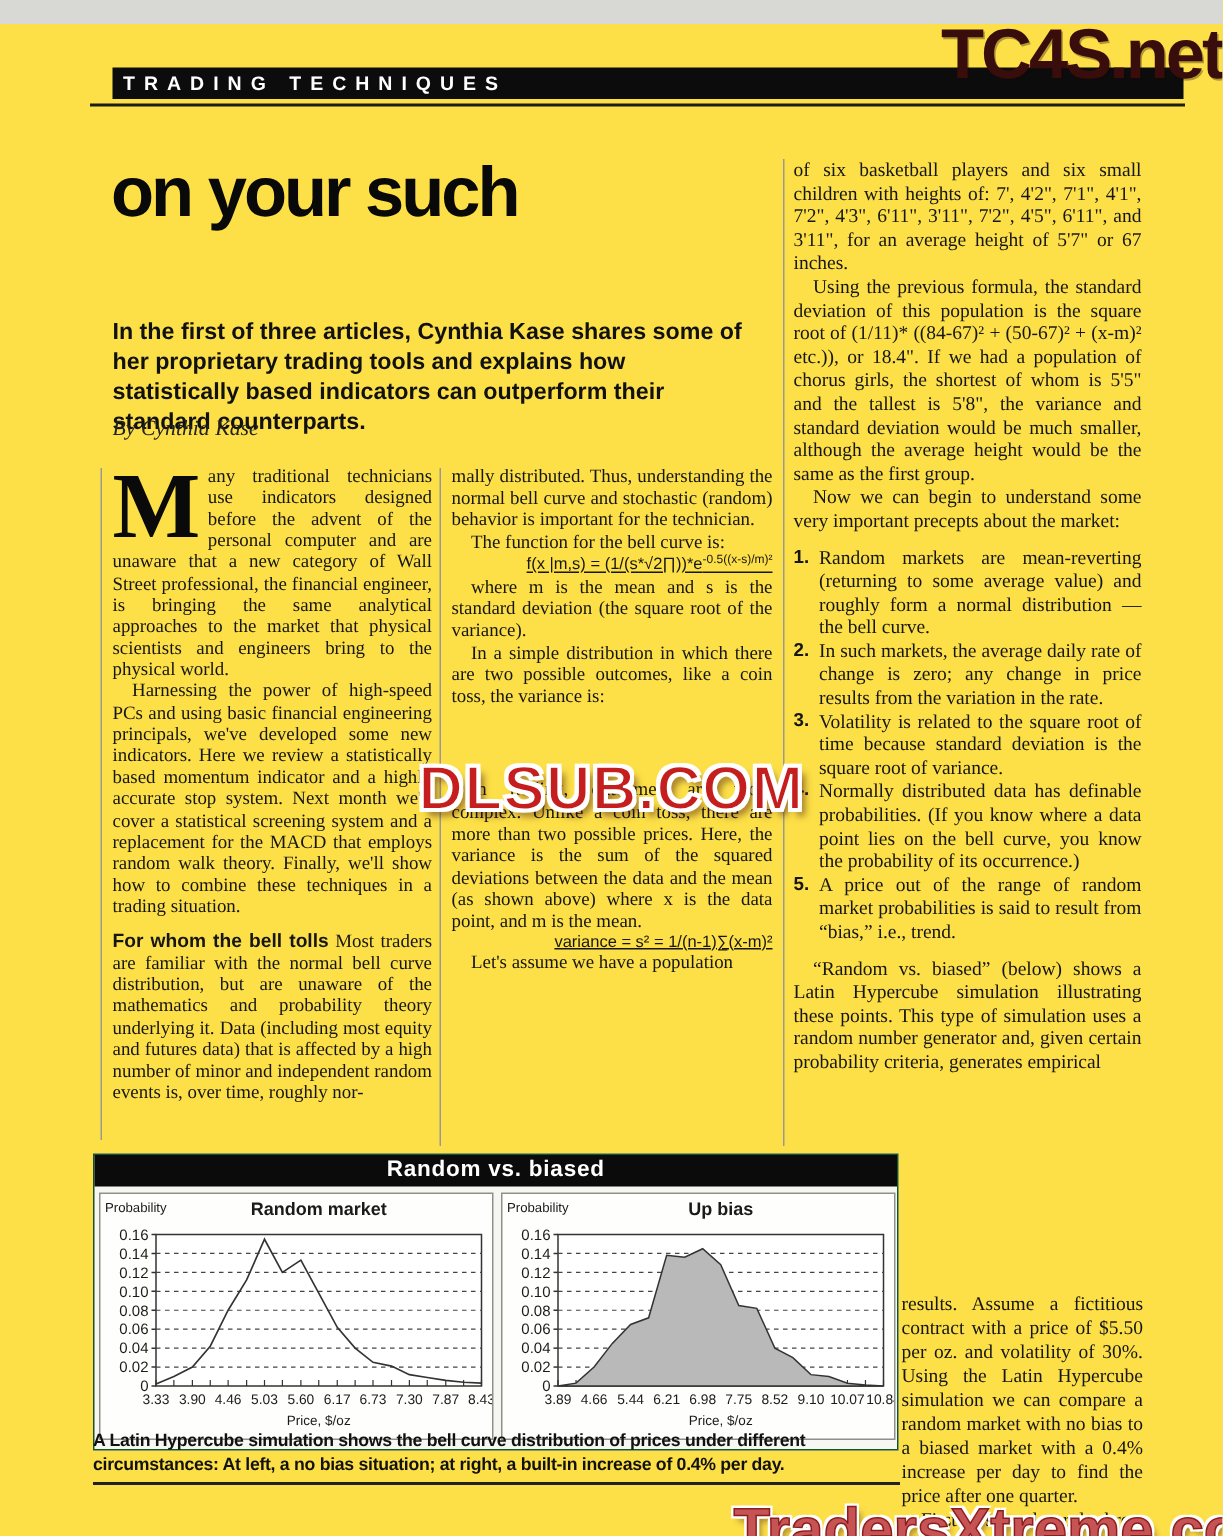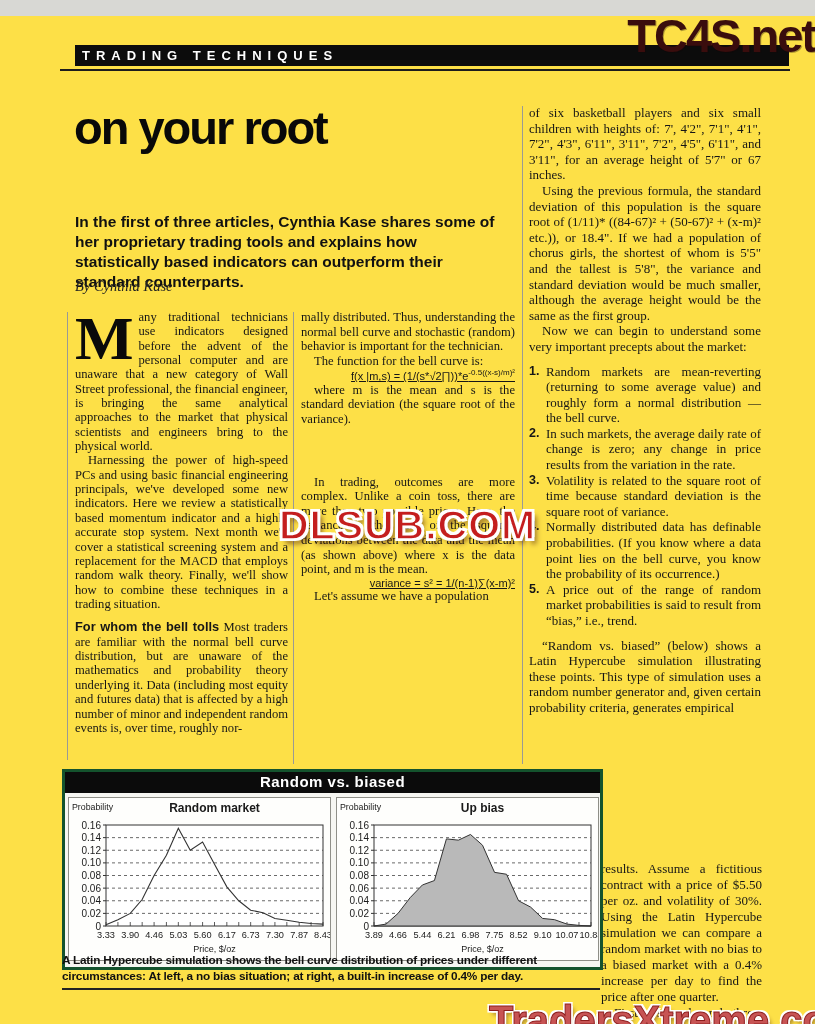--- a/index.html
+++ b/index.html
@@ -34,21 +34,21 @@
 
   
   .numitem{display:flex;margin:0;}
   .numitem b{font-family:"Liberation Sans",sans-serif;font-size:12.5px;width:17px;flex:0 0 17px;}
   .numitem span{flex:1;text-align:justify;}
 
   
   .vrule{position:absolute;width:1px;background:#9a9a94;}
 
   
-  #figure{position:absolute;left:62px;top:753px;width:535px;background:#f6f6f2;border:3px solid #14532d;}
+  #figure{position:absolute;left:62px;top:753px;width:535px;background:#f6f6f2;border:1px solid #14532d;}
   .fig-titlebar{background:#0b0b0b;color:#fff;text-align:center;font-family:"Liberation Sans",sans-serif;font-weight:bold;font-size:15px;height:21px;line-height:20px;letter-spacing:0.5px;}
   .panels{display:flex;gap:5px;padding:4px 3px 6px 3px;}
   .panel{background:#fefefc;border:1px solid #8f8f88;}
   .fig-caption{position:absolute;left:62px;top:937px;width:540px;font-family:"Liberation Sans",sans-serif;font-weight:bold;font-size:11.8px;line-height:1.35;letter-spacing:-0.2px;color:#111;}
   .caption-rule{position:absolute;left:62px;top:972px;width:538px;height:2px;background:#222;}
 
   
   .wm-mid{position:absolute;left:279px;top:486px;font-family:"Liberation Sans",sans-serif;font-weight:bold;font-size:41px;letter-spacing:1px;color:#c41e1e;-webkit-text-stroke:1.5px #fff;text-shadow:-2px -2px 0 #fff,2px -2px 0 #fff,-2px 2px 0 #fff,2px 2px 0 #fff,4px 5px 5px rgba(60,10,10,.5);z-index:20;}
   .wm-bottom{position:absolute;left:489px;top:982px;font-family:"Liberation Sans",sans-serif;font-weight:bold;font-size:40px;letter-spacing:0px;color:#c75454;-webkit-text-stroke:1px #8d1d1d;text-shadow:-2px -2px 0 #fff,2px -2px 0 #fff,-2px 2px 0 #fff,2px 2px 0 #fff,3px 4px 4px rgba(60,10,10,.45);z-index:20;}
 </style>
@@ -57,41 +57,42 @@
 
 <div id="page">
 
   <div class="section-bar">
     <span>TRADING TECHNIQUES</span>
   </div>
   <div class="header-rule"></div>
   <div class="wm-top">TC4S.net</div>
 
   <div class="headline">
-    <div>on your root</div>
+    <div>on your such</div>
   </div>
   <div class="deck">In the first of three articles, Cynthia Kase shares some of her proprietary trading tools and explains how statistically based indicators can outperform their standard counterparts.</div>
   <div class="byline">By Cynthia Kase</div>
 
   <div class="vrule" style="left:67px;top:296px;height:448px;"></div>
   <div class="vrule" style="left:293px;top:296px;height:452px;"></div>
   <div class="vrule" style="left:522px;top:90px;height:658px;"></div>
 
   <div id="col1" class="col">
     <p><span class="dropcap">M</span><span>any traditional technicians use indicators designed before the advent of the personal computer and are unaware that a new category of Wall Street professional, the financial engineer, is bringing the same analytical approaches to the market that physical scientists and engineers bring to the physical world.</span></p>
     <p class="indent">Harnessing the power of high-speed PCs and using basic financial engineering principals, we've developed some new indicators. Here we review a statistically based momentum indicator and a highly accurate stop system. Next month we'll cover a statistical screening system and a replacement for the MACD that employs random walk theory. Finally, we'll show how to combine these techniques in a trading situation.</p>
     <div class="gap"></div>
     <p><span class="runin">For whom the bell tolls</span> <span>Most traders are familiar with the normal bell curve distribution, but are unaware of the mathematics and probability theory underlying it. Data (including most equity and futures data) that is affected by a high number of minor and independent random events is, over time, roughly nor-</span></p>
   </div>
 
   <div id="col2" class="col">
     <p>mally distributed. Thus, understanding the normal bell curve and stochastic (random) behavior is important for the technician.</p>
     <p class="indent">The function for the bell curve is:</p>
     <p class="formula"><span>f(x |m,s) = (1/(s*√2∏))*e</span><sup>-0.5((x-s)/m)²</sup></p>
     <p class="indent">where m is the mean and s is the standard deviation (the square root of the variance).</p>
+    <p class="indent">In a simple distribution in which there are two possible outcomes, like a coin toss, the variance is:</p>
     <div class="wmgap"></div>
     <p class="indent">In trading, outcomes are more complex. Unlike a coin toss, there are more than two possible prices. Here, the variance is the sum of the squared deviations between the data and the mean (as shown above) where x is the data point, and m is the mean.</p>
     <p class="formula">variance = s² = 1/(n-1)∑(x-m)²</p>
     <p class="indent">Let's assume we have a population</p>
   </div>
 
   <div id="col3" class="col">
     <p>of six basketball players and six small children with heights of: 7', 4'2", 7'1", 4'1", 7'2", 4'3", 6'11", 3'11", 7'2", 4'5", 6'11", and 3'11", for an average height of 5'7" or 67 inches.</p>
     <p class="indent">Using the previous formula, the standard deviation of this population is the square root of (1/11)* ((84-67)² + (50-67)² + (x-m)² etc.)), or 18.4". If we had a population of chorus girls, the shortest of whom is 5'5" and the tallest is 5'8", the variance and standard deviation would be much smaller, although the average height would be the same as the first group.</p>
     <p class="indent">Now we can begin to understand some very important precepts about the market:</p>

